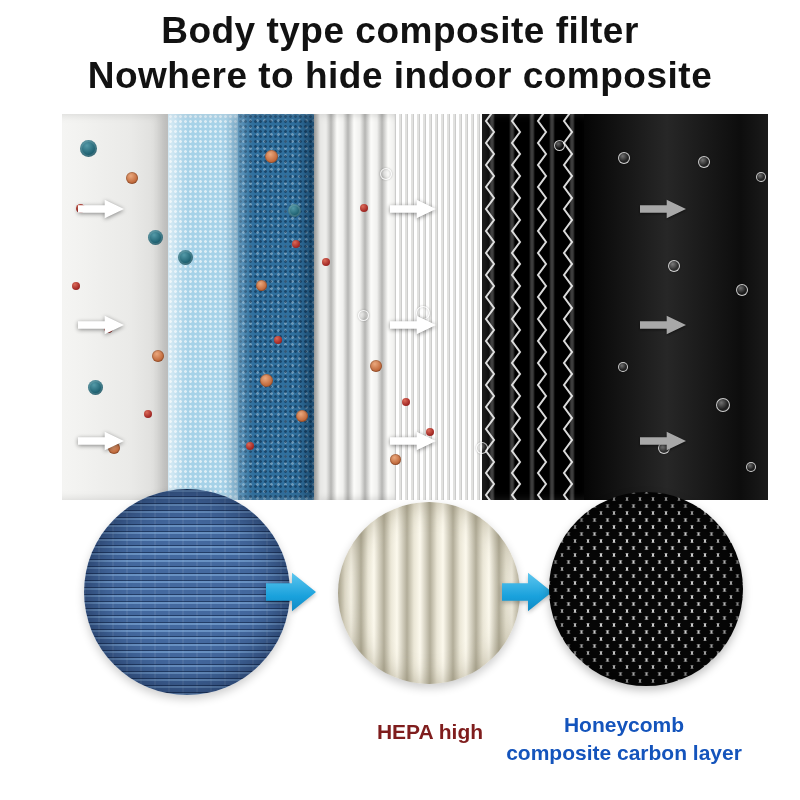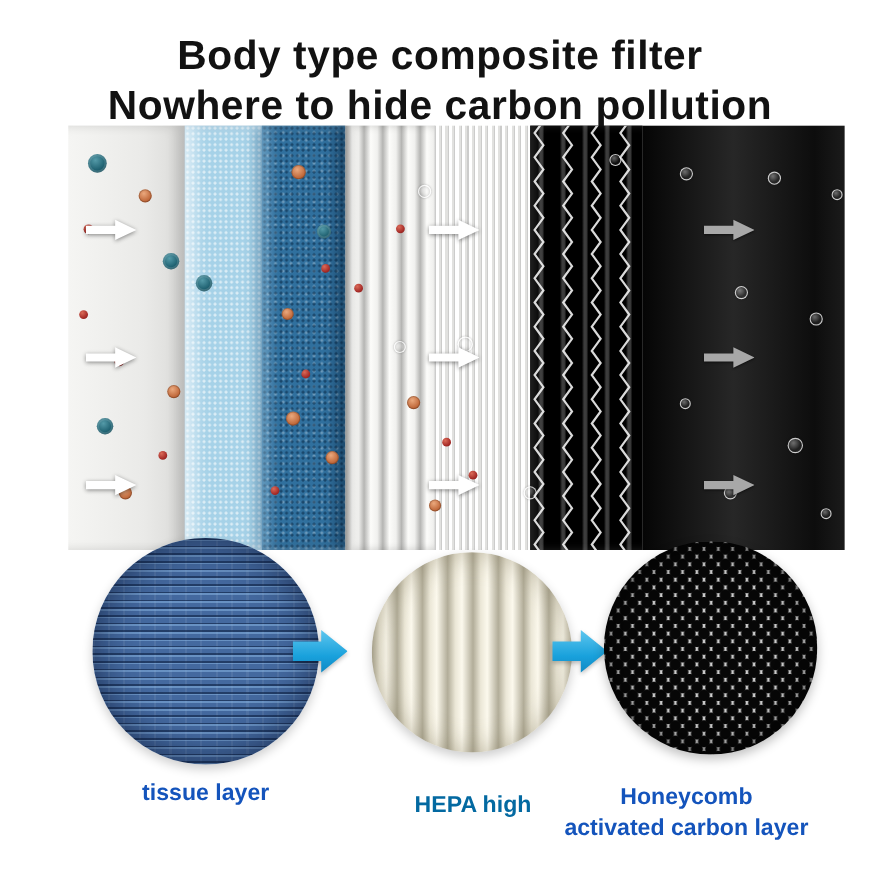--- a/index.html
+++ b/index.html
@@ -1,20 +1,20 @@
 <!DOCTYPE html>
 <html><head>
 <meta charset="utf-8">
 <style>
   * { margin:0; padding:0; box-sizing:border-box; }
   body { background:#fff; font-family:"Liberation Sans", sans-serif; }
   .page { position:relative; width:800px; height:800px; background:#fff; overflow:hidden; }
 
   
-  .title { position:absolute; top:28px; left:0; width:800px; text-align:center;
+  .title { position:absolute; top:8px; left:0; width:800px; text-align:center;
            font-weight:bold; font-size:37px; line-height:1.22; color:#121212; letter-spacing:0.5px; }
 
   
   .illustration { position:absolute; left:62px; top:114px; width:706px; height:386px; overflow:hidden; }
   .layer { position:absolute; top:0; height:100%; }
   .layer-tissue { left:0; width:106px;
     background:linear-gradient(90deg,#f5f5f3,#eaeae8 65%,#dadad8);
     box-shadow:inset -8px 0 10px rgba(0,0,0,.14); }
   .layer-blue-light { left:106px; width:70px; background-color:#a6d2e8;
     background-image:radial-gradient(circle, rgba(255,255,255,.6) 1px, transparent 1.7px);
@@ -93,21 +93,21 @@
   .label-2 { left:280px; top:718px; }
   .label-3 { left:474px; top:711px; }
 </style>
 </head>
 <body>
 
 <div class="page">
 
   <header class="title" style="color: rgb(18, 18, 18);">
     <div>Body type composite filter</div>
-    <div>Nowhere to hide carbon pollution</div>
+    <div>Nowhere to hide indoor composite</div>
   </header>
 
   <div class="illustration" id="illustration">
     <div class="layer layer-tissue"></div>
     <div class="layer layer-blue-light"></div>
     <div class="layer layer-blue-dark"></div>
     <div class="layer layer-white-columns"></div>
     <div class="layer layer-white-pleats"></div>
     <div class="layer layer-black-pleats"></div>
     <div class="layer layer-carbon"></div>
@@ -189,23 +189,22 @@
   <div class="closeup-arrow arrow-1">
     <span class="shape"></span>
   </div>
   <div class="circle circle-hepa"></div>
   <div class="closeup-arrow arrow-2">
     <span class="shape"></span>
   </div>
   <div class="circle circle-carbon"></div>
 
   <div class="label label-1" style="color: rgb(20, 84, 188);">
-    <div>tissue layer</div>
-  </div>
-  <div class="label label-2" style="color: #0369a1;">
+  </div>
+  <div class="label label-2" style="color: #7f1d1d;">
     <div>HEPA high</div>
   </div>
   <div class="label label-3" style="color: rgb(20, 84, 188);">
     <div>Honeycomb</div>
-    <div>activated carbon layer</div>
+    <div>composite carbon layer</div>
   </div>
 
 </div>
 
 </body></html>

